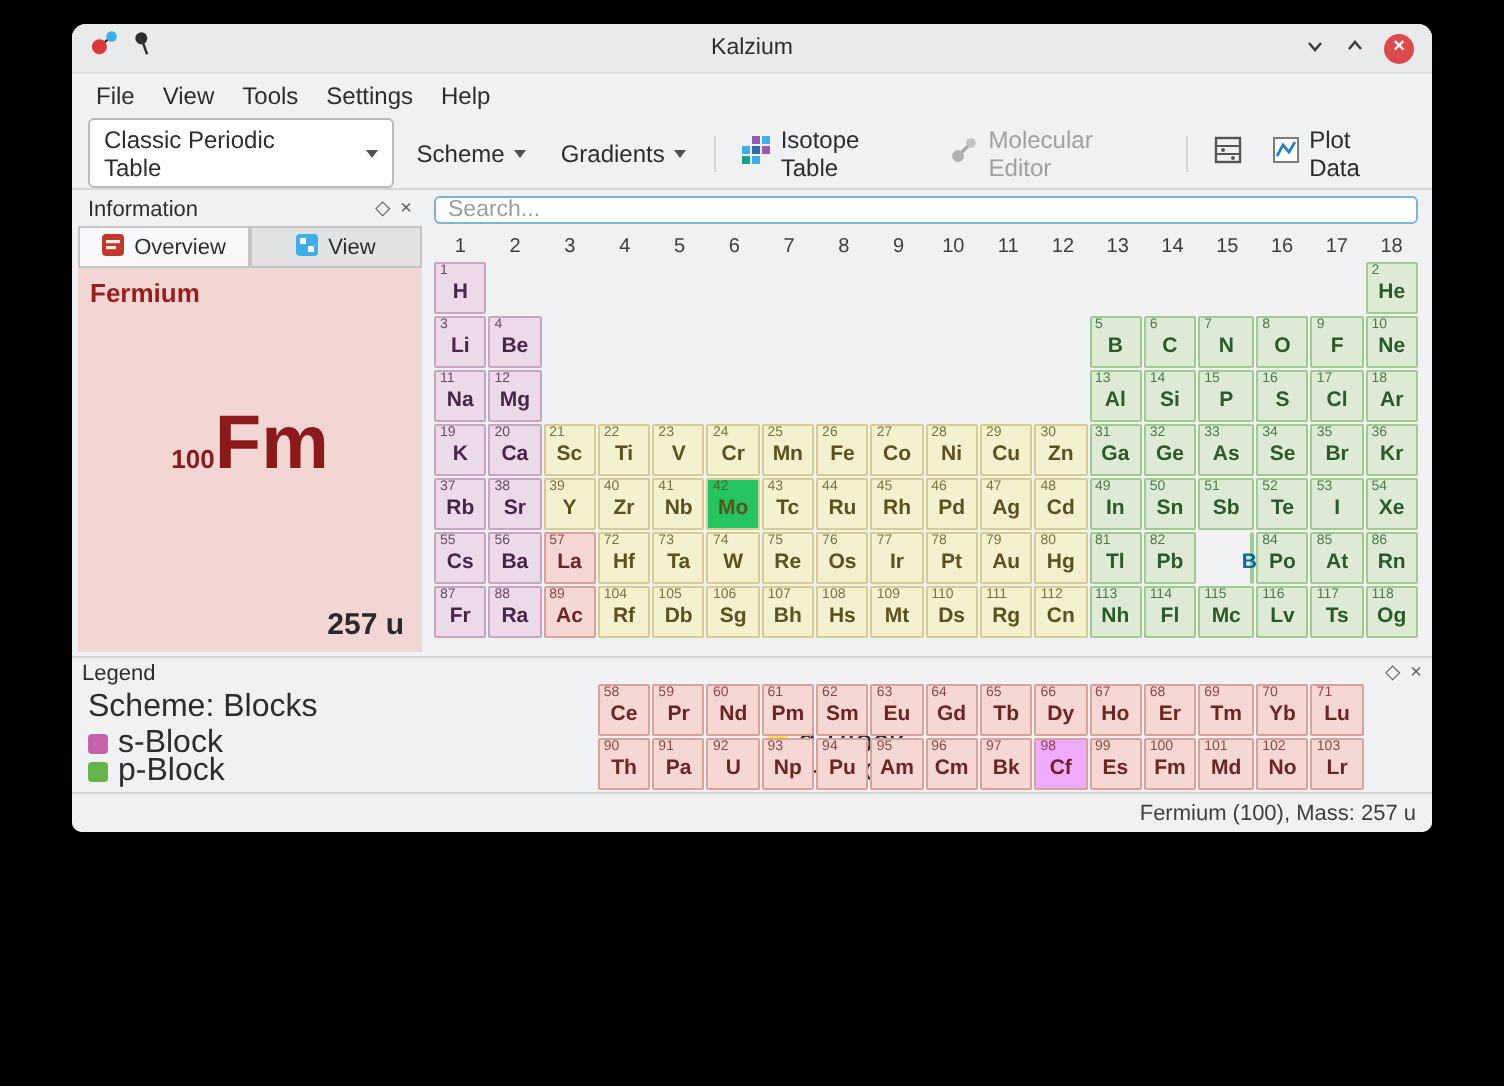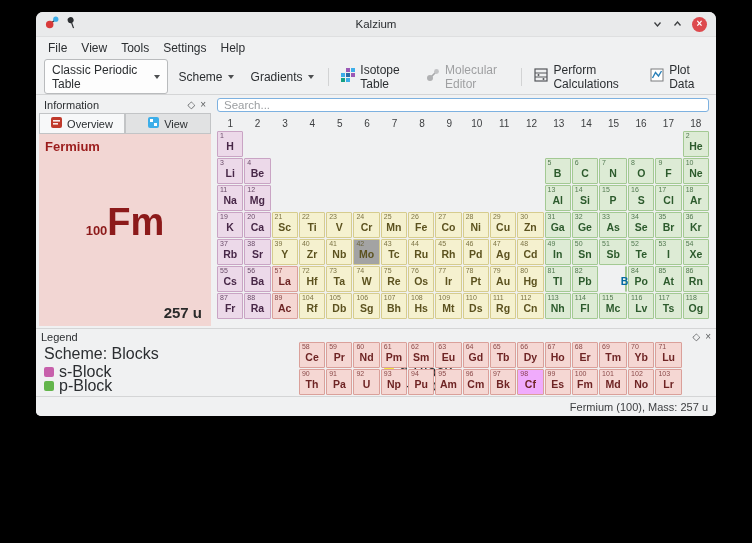--- a/index.html
+++ b/index.html
@@ -149,21 +149,20 @@
     <div class="toolbtn">
       <span>
         <svg width="14" height="14" viewBox="0 0 14 14">
             <rect x="1" y="1" width="12" height="12" fill="none" stroke="#54565a" stroke-width="1.2"></rect>
             <line x1="1" y1="5" x2="13" y2="5" stroke="#54565a"></line>
             <line x1="1" y1="9" x2="13" y2="9" stroke="#54565a"></line>
             <circle cx="4.5" cy="7" r="1" fill="#54565a"></circle>
             <circle cx="9.5" cy="11" r="1" fill="#54565a"></circle>
           </svg>
       </span>
-      <span>Perform Calculations</span>
     </div>
     <div class="toolbtn">
       <span>
         <svg width="14" height="14" viewBox="0 0 14 14">
             <rect x="1" y="1" width="12" height="12" fill="#fff" stroke="#7a7c7e" stroke-width="1"></rect>
             <polyline points="2.5,10 5.5,4.5 8.5,8 11.5,3" fill="none" stroke="#2980b9" stroke-width="1.4"></polyline>
           </svg>
       </span>
       <span>Plot Data</span>
     </div>
@@ -391,21 +390,21 @@
             <span class="sym">Y</span>
           </div>
           <div class="el" style="background: rgb(245, 241, 207); border-color: rgb(214, 204, 142); color: rgb(92, 82, 31); grid-area: 5 / 4;">
             <span class="z">40</span>
             <span class="sym">Zr</span>
           </div>
           <div class="el" style="background: rgb(245, 241, 207); border-color: rgb(214, 204, 142); color: rgb(92, 82, 31); grid-area: 5 / 5;">
             <span class="z">41</span>
             <span class="sym">Nb</span>
           </div>
-          <div class="el" style="background: #a3a3a3; border-color: rgb(214, 204, 142); color: rgb(92, 82, 31); grid-area: 5 / 6;">
+          <div class="el" style="background: #22c55e; border-color: rgb(214, 204, 142); color: rgb(92, 82, 31); grid-area: 5 / 6;">
             <span class="z">42</span>
             <span class="sym">Mo</span>
           </div>
           <div class="el" style="background: rgb(245, 241, 207); border-color: rgb(214, 204, 142); color: rgb(92, 82, 31); grid-area: 5 / 7;">
             <span class="z">43</span>
             <span class="sym">Tc</span>
           </div>
           <div class="el" style="background: rgb(245, 241, 207); border-color: rgb(214, 204, 142); color: rgb(92, 82, 31); grid-area: 5 / 8;">
             <span class="z">44</span>
             <span class="sym">Ru</span>

